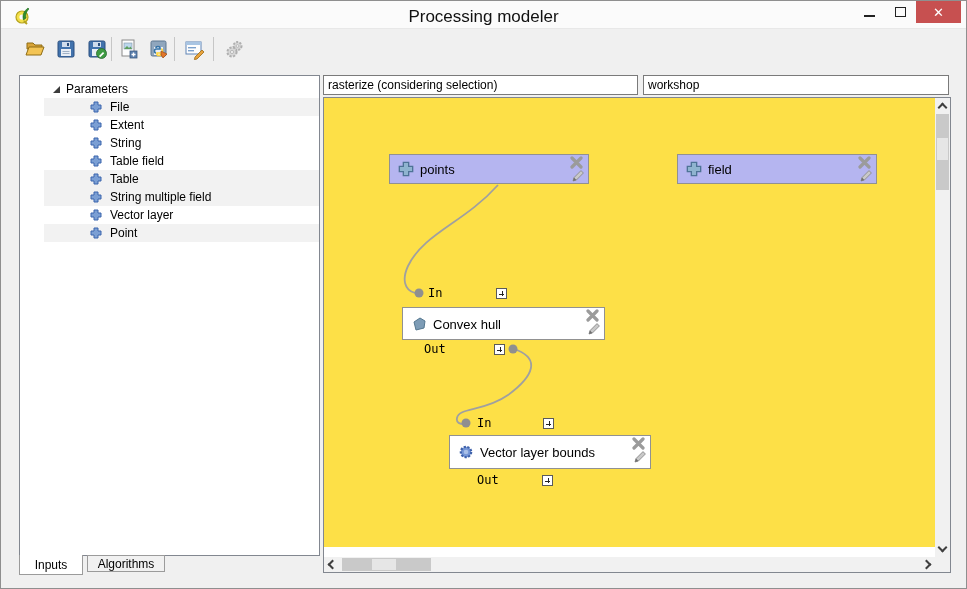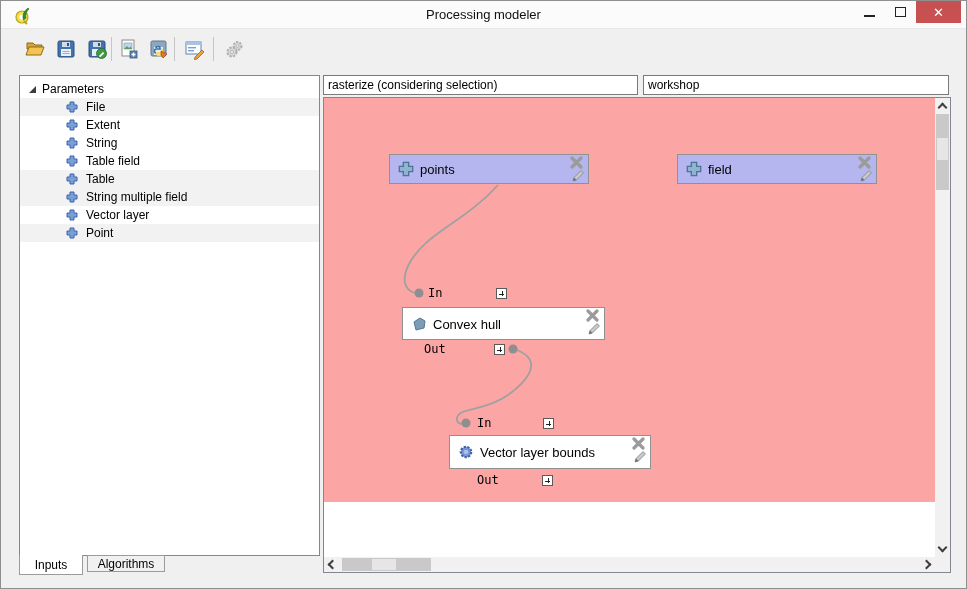--- a/index.html
+++ b/index.html
@@ -15,39 +15,39 @@
     background: #f0f0f0; border: 1px solid #8f8f8f;
   }
   
   .titlebar {
     position: absolute; left: 0; top: 0; width: 100%; height: 28px;
     background: #fbfbfb; border-bottom: 1px solid #e8e8e8;
   }
   .app-icon { position: absolute; left: 12px; top: 4px; width: 20px; height: 20px; }
   .title-text {
     position: absolute; left: 0; top: 6px; width: 100%;
-    text-align: center; font-size: 13px; color: #111;
+    text-align: center; font-size: 17px; color: #111;
   }
   .win-btn {
     position: absolute; top: 0; height: 22px; width: 31px;
     display: flex; align-items: center; justify-content: center; cursor: default;
   }
   .btn-min { left: 853px; }
   .btn-max { left: 884px; }
   .btn-close { left: 915px; width: 45px; background: #c75050; color: #fff; font-size: 13px; }
   .glyph-min { width: 11px; height: 2px; background: #222; margin-top: 8px; }
   .glyph-max { width: 11px; height: 10px; border: 1.5px solid #222; background: transparent; }
   
   .toolbar { position: absolute; left: 0; top: 29px; width: 100%; height: 40px; background: #f0f0f0; }
   .tbtn { position: absolute; top: 6px; width: 26px; height: 26px; display: flex; align-items: center; justify-content: center; border-radius: 2px; }
   .tsep { position: absolute; top: 7px; width: 1px; height: 24px; background: #c6c6c6; }
   
   .left-panel {
     position: absolute; left: 18px; top: 74px; width: 301px; height: 481px;
-    background: #fff; border: 1px solid #828790; overflow: hidden;
+    background: #fff; border: 1px solid #828790; overflow: hidden; padding-left: 24px;
   }
   .tree-row { position: relative; height: 18px; display: flex; align-items: center; }
   .tree-row.alt { background: #f2f2f2; }
   .tree-caret {
     width: 0; height: 0; margin-left: 9px; margin-right: 6px;
     border-left: 7px solid transparent; border-bottom: 7px solid #3c3c3c;
   }
   .tree-label { font-size: 12px; white-space: nowrap; }
   .tree-plus { margin-left: 46px; margin-right: 8px; width: 12px; height: 12px; display: inline-block; }
   
@@ -61,21 +61,21 @@
   .model-field {
     position: absolute; top: 74px; height: 20px; border: 1px solid #7a7a7a;
     background: #fff; font-size: 12px; padding: 1px 4px; font-family: "Liberation Sans", sans-serif;
   }
   .field-name  { left: 322px; width: 315px; }
   .field-group { left: 642px; width: 306px; }
   .canvas-frame {
     position: absolute; left: 322px; top: 96px; width: 628px; height: 476px;
     border: 1px solid #828790; background: #fff;
   }
-  .canvas { position: absolute; left: 0; top: 0; width: 611px; height: 404px; background: #fca5a5; overflow: hidden; }
+  .canvas { position: absolute; left: 0; top: 0; width: 611px; height: 449px; background: #fde047; overflow: hidden; }
   .wires { position: absolute; left: 0; top: 0; width: 611px; height: 459px; pointer-events: none; }
   
   .node { position: absolute; border: 1px solid #919191; font-size: 13px; }
   .input-node { background: #b5b5f0; width: 200px; height: 30px; }
   .algo-node { background: #fff; }
   .node-label { position: absolute; left: 30px; top: 50%; transform: translateY(-50%); white-space: nowrap; }
   .node-lefticon { position: absolute; left: 8px; top: 50%; transform: translateY(-50%); width: 16px; height: 16px; }
   .node-x { position: absolute; right: 5px; top: 1px; width: 13px; height: 13px; }
   .node-pencil { position: absolute; right: 2px; top: 13px; width: 16px; height: 16px; }
   .io-label { position: absolute; font-family: "DejaVu Sans Mono", monospace; font-size: 12px; }

